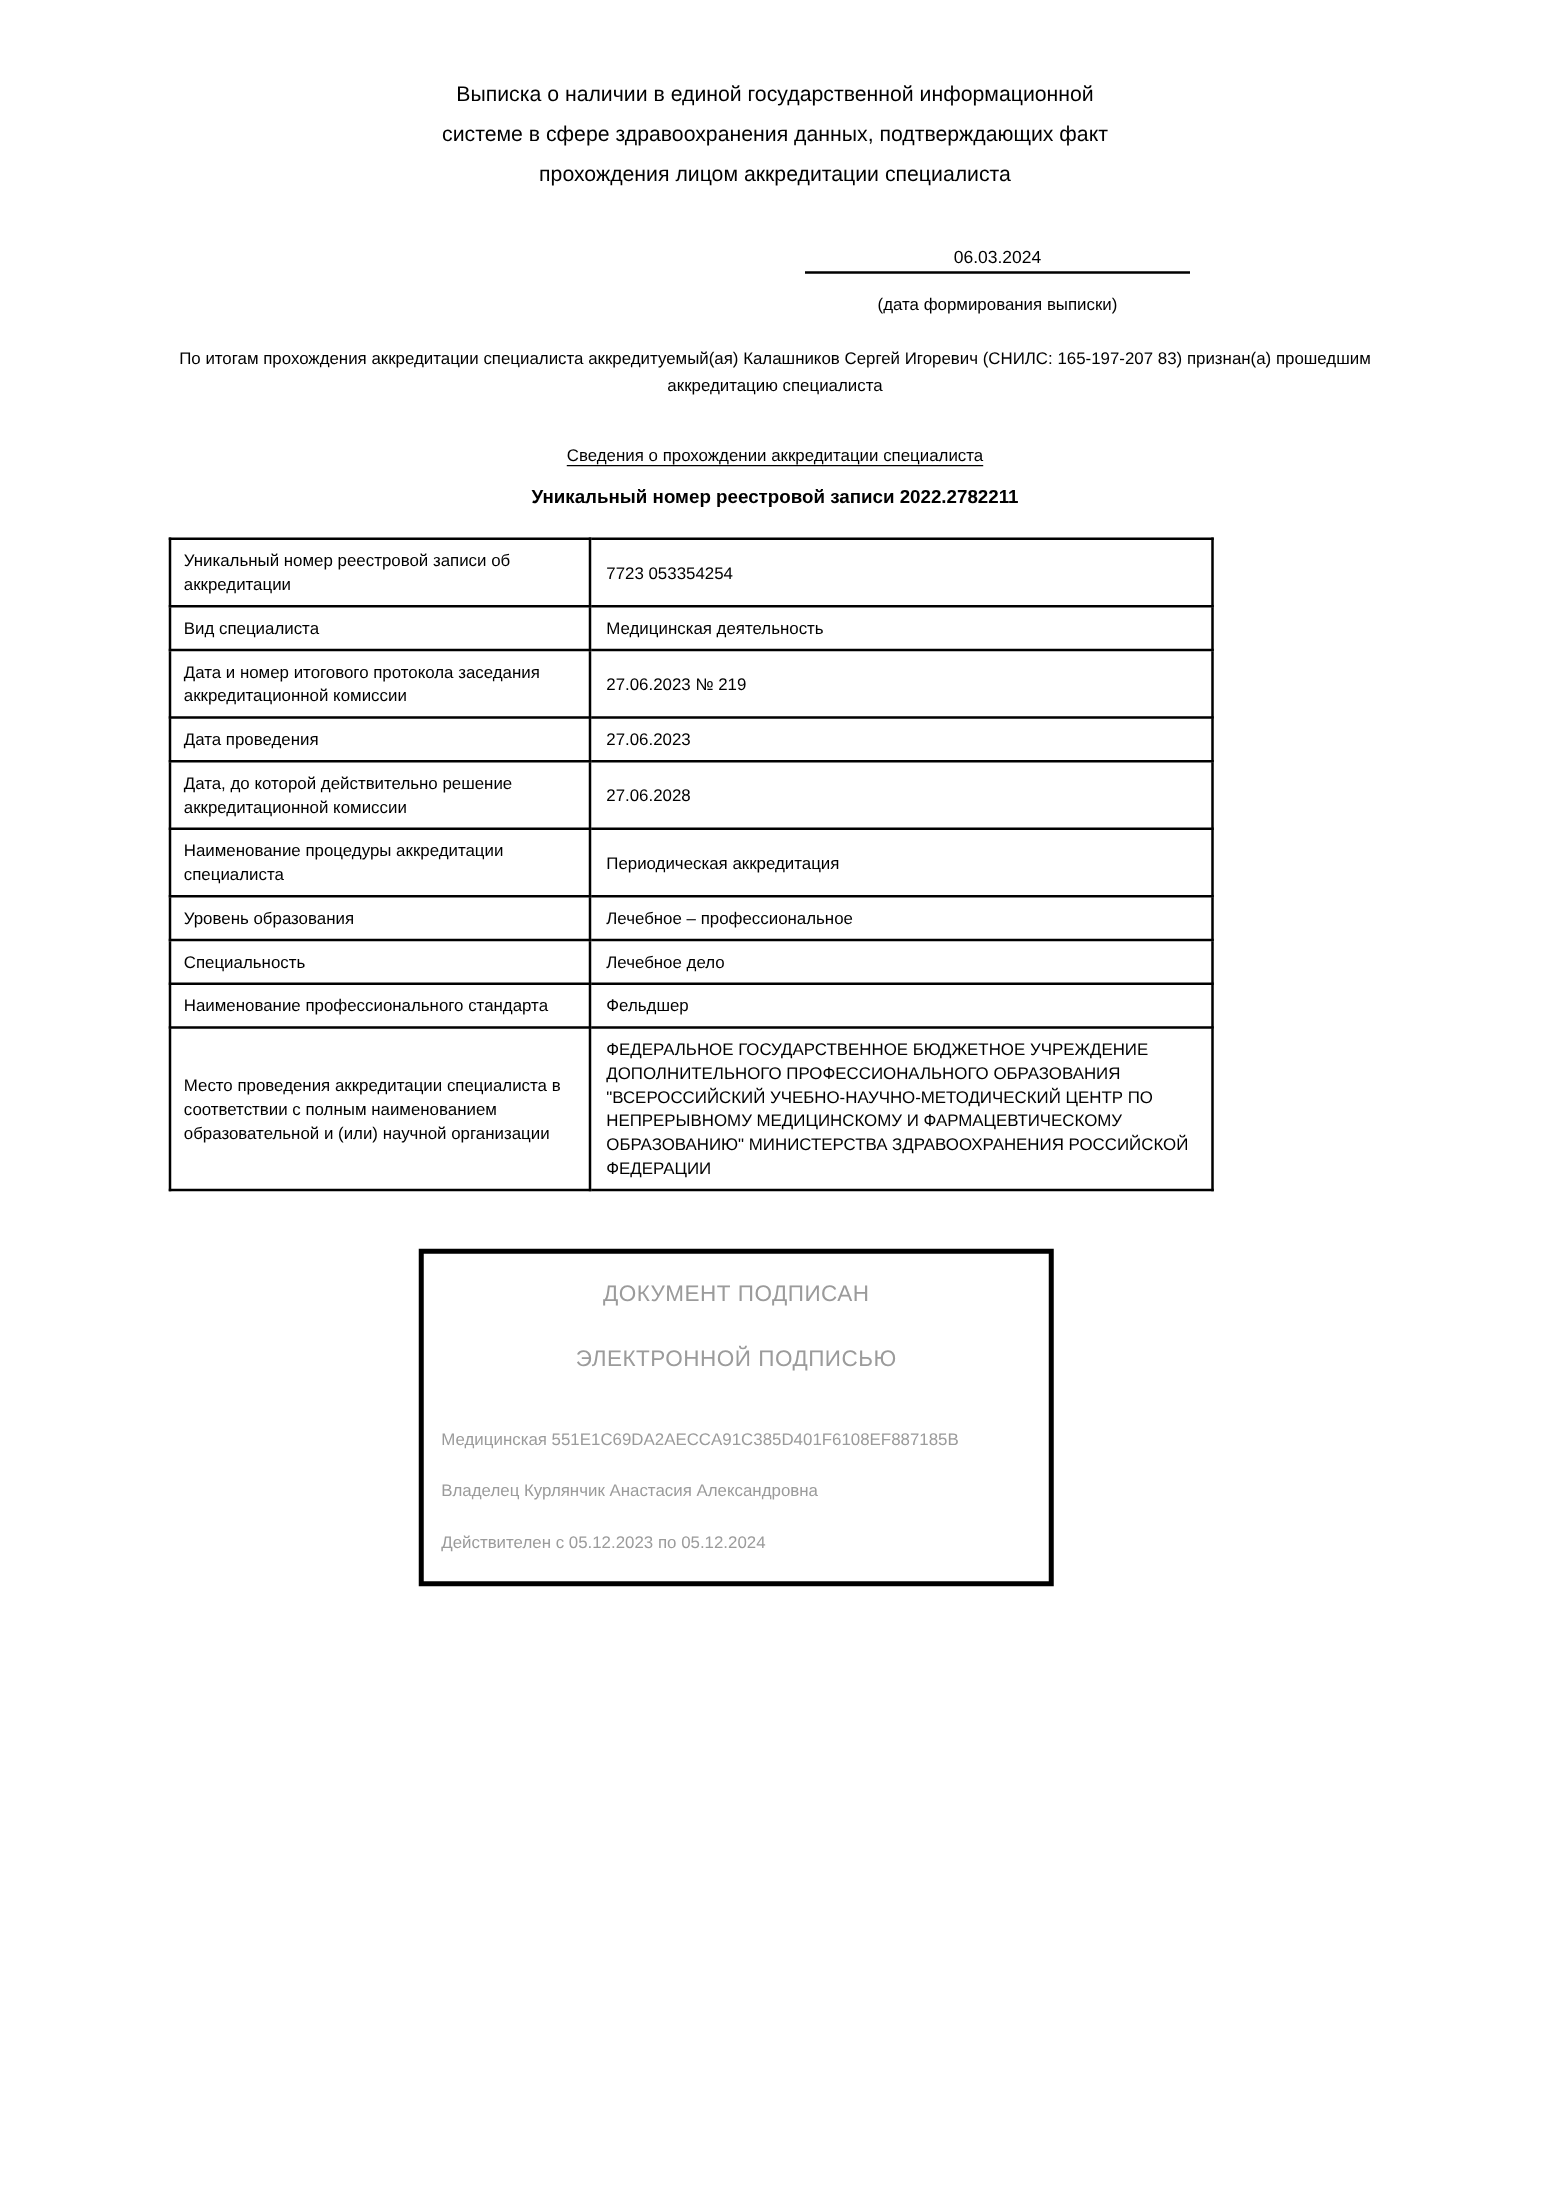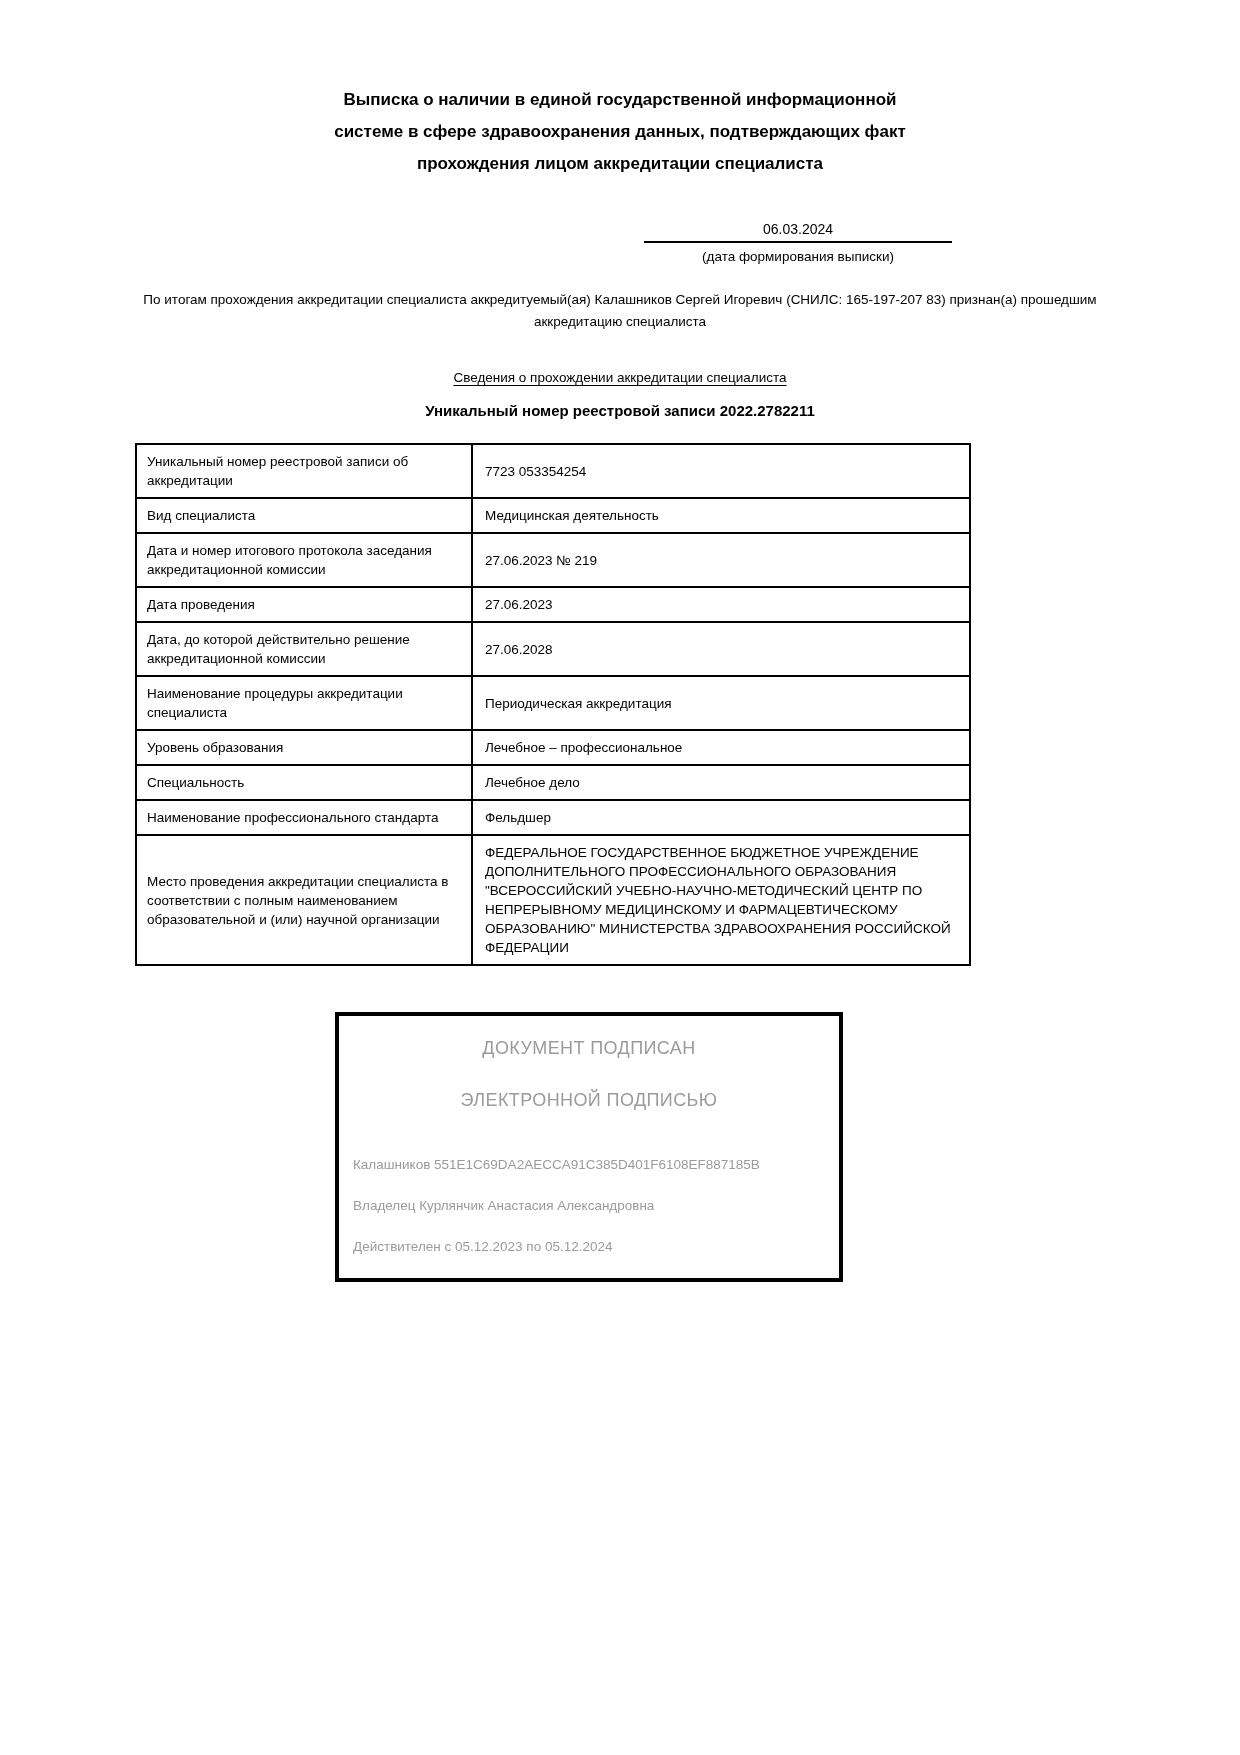--- a/index.html
+++ b/index.html
@@ -7,41 +7,41 @@
   .page {
     position: relative;
     width: 1240px;
     height: 1755px;
     margin: 0 auto;
     background: #ffffff;
     font-family: "Liberation Sans", "DejaVu Sans", sans-serif;
     color: #000000;
   }
   .doc-title {
-    padding-top: 84px;
+    padding-top: 60px;
     text-align: center;
     font-size: 17px;
-    font-weight: bold;
+    font-weight: normal;
     line-height: 32px;
   }
   .doc-title span { display: block; }
   .date-block {
     width: 308px;
     margin: 41px 288px 0 auto;
     text-align: center;
     font-size: 14px;
   }
   .date-value {
     display: block;
     padding-bottom: 4px;
     border-bottom: 2px solid #000;
   }
   .date-caption {
     display: block;
-    padding-top: 6px;
+    padding-top: 17px;
     font-size: 13.5px;
   }
   .intro {
     margin: 25px auto 0;
     width: 1020px;
     text-align: center;
     font-size: 13.5px;
     line-height: 22px;
   }
   .section-heading {
@@ -152,19 +152,19 @@
         <td class="col-label">Место проведения аккредитации специалиста в соответствии с полным наименованием образовательной и (или) научной организации</td>
         <td class="col-value">ФЕДЕРАЛЬНОЕ ГОСУДАРСТВЕННОЕ БЮДЖЕТНОЕ УЧРЕЖДЕНИЕ ДОПОЛНИТЕЛЬНОГО ПРОФЕССИОНАЛЬНОГО ОБРАЗОВАНИЯ "ВСЕРОССИЙСКИЙ УЧЕБНО-НАУЧНО-МЕТОДИЧЕСКИЙ ЦЕНТР ПО НЕПРЕРЫВНОМУ МЕДИЦИНСКОМУ И ФАРМАЦЕВТИЧЕСКОМУ ОБРАЗОВАНИЮ" МИНИСТЕРСТВА ЗДРАВООХРАНЕНИЯ РОССИЙСКОЙ ФЕДЕРАЦИИ</td>
       </tr>
     </tbody>
   </table>
 
   <div class="sig-box">
     <div class="sig-line">ДОКУМЕНТ ПОДПИСАН</div>
     <div class="sig-line">ЭЛЕКТРОННОЙ ПОДПИСЬЮ</div>
     <div class="sig-details">
-      <div>Калашников 551E1C69DA2AECCA91C385D401F6108EF887185B</div>
+      <div>Медицинская 551E1C69DA2AECCA91C385D401F6108EF887185B</div>
       <div>Владелец Курлянчик Анастасия Александровна</div>
       <div>Действителен с 05.12.2023 по 05.12.2024</div>
     </div>
   </div>
 
 </div>
 
 </body></html>

